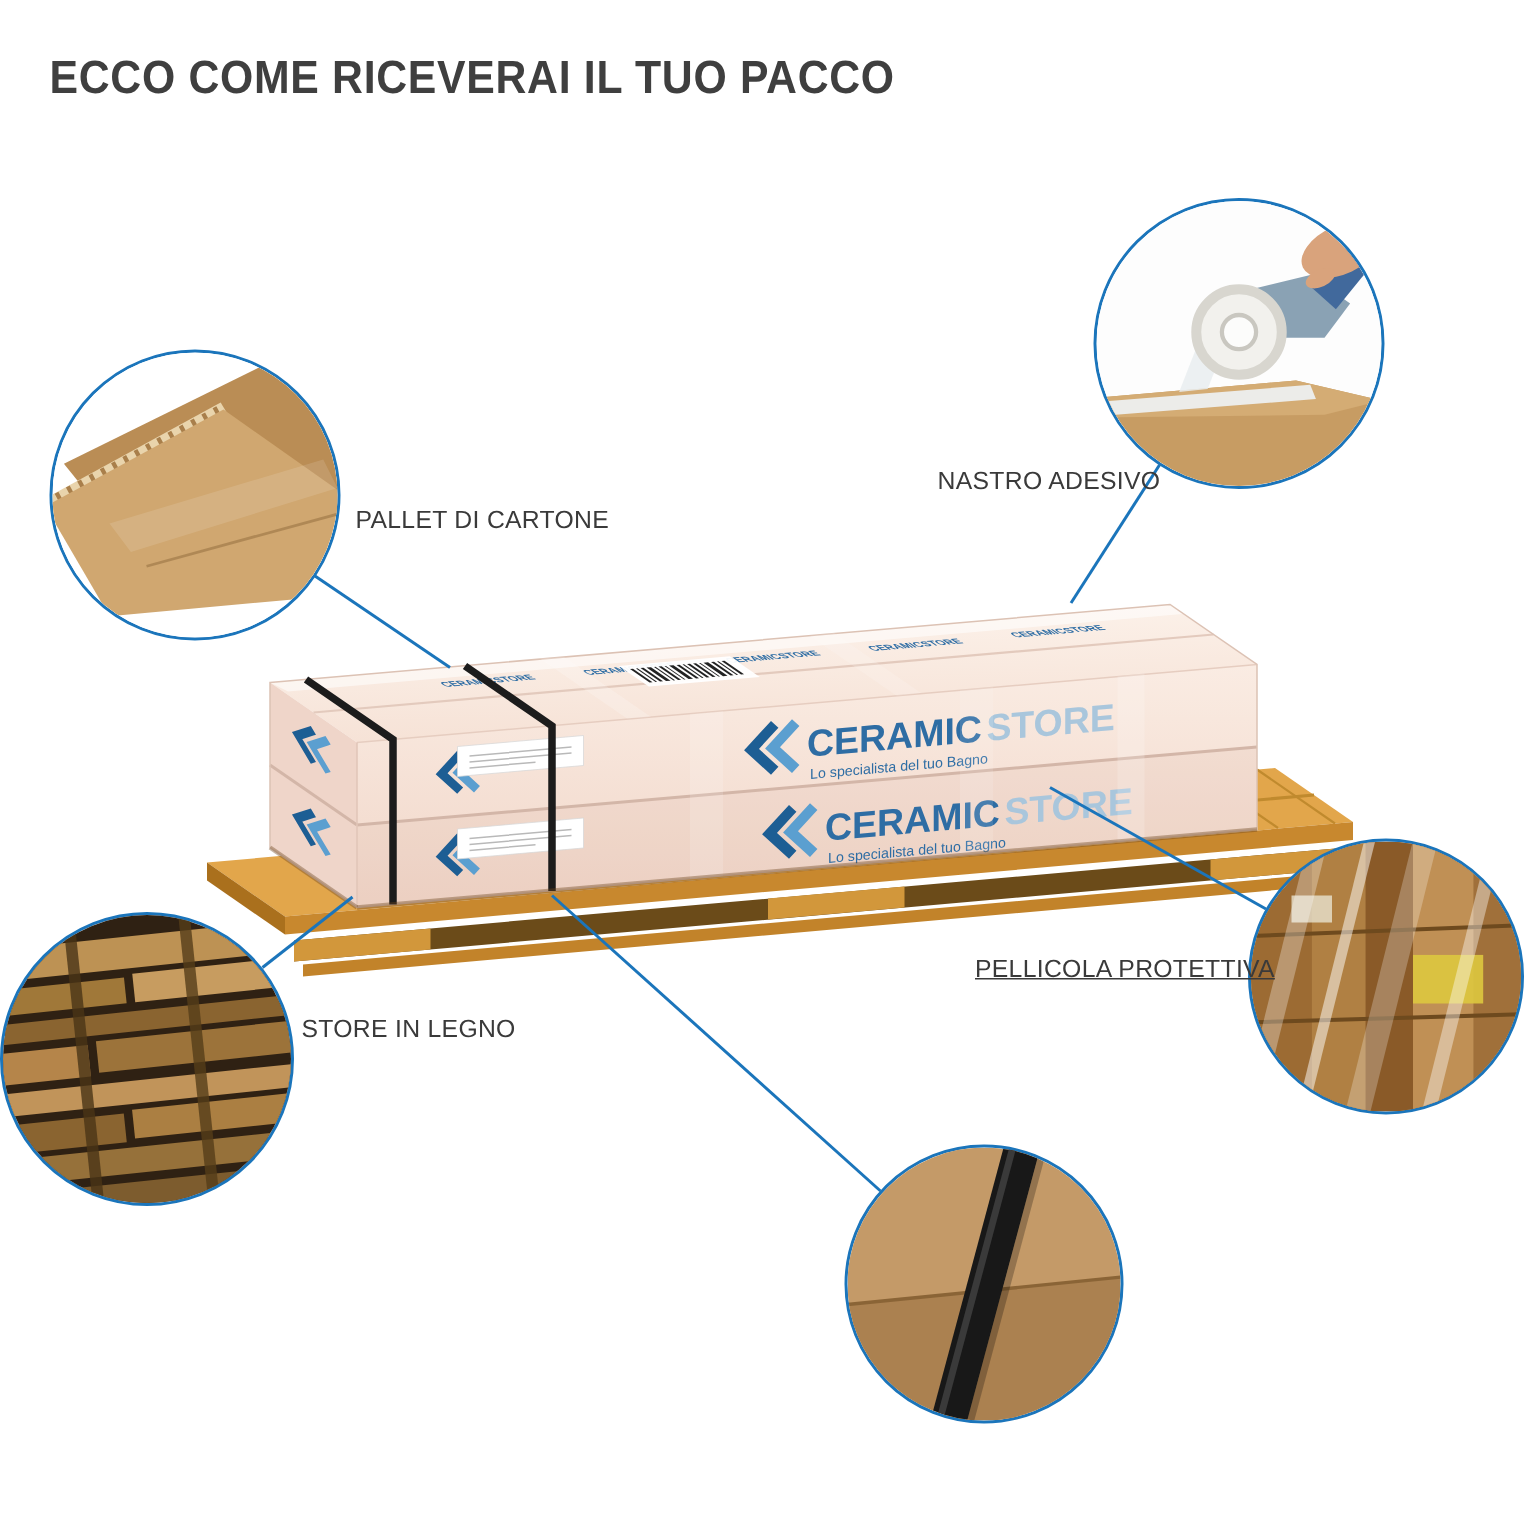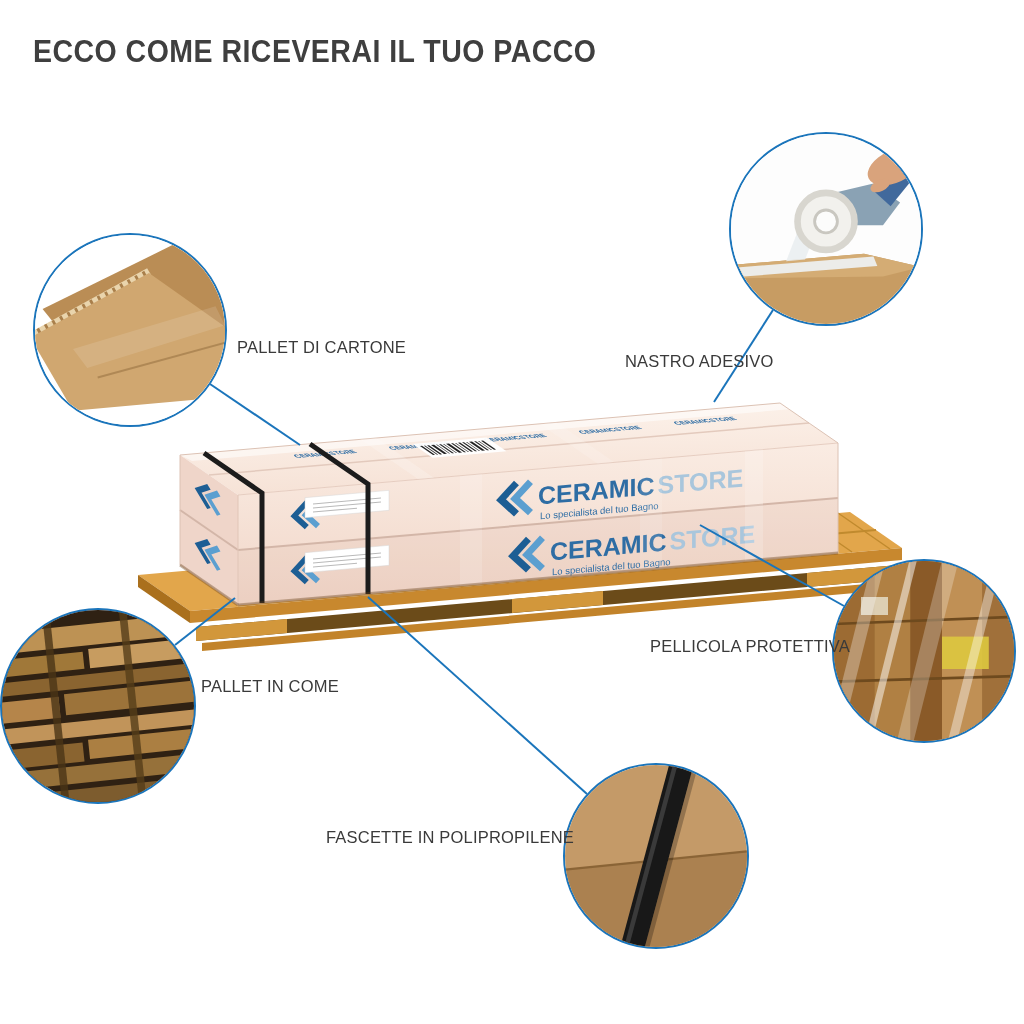--- a/index.html
+++ b/index.html
@@ -230,18 +230,17 @@
       <line x1="0" y1="115" x2="200" y2="95" stroke="#8a6436" stroke-width="2.5"></line>
       <g transform="rotate(15 100 100)">
         <rect x="88" y="-30" width="26" height="260" fill="#181818"></rect>
         <rect x="92" y="-30" width="5" height="260" fill="#3a3a3a"></rect>
         <rect x="114" y="-30" width="5" height="260" fill="rgba(0,0,0,0.25)"></rect>
       </g>
     </svg>
   </div>
 
   <div class="callout-label" style="left:237px;top:338px;">PALLET DI CARTONE</div>
-  <div class="callout-label" style="left:625px;top:312px;margin-top:40px;">NASTRO ADESIVO</div>
-  <div class="callout-label" style="left:201px;top:677px;">PALLET IN COME</div>
-  <div class="callout-label" style="left:650px;top:637px;">PELLICOLA PROTETTIVA</div>
-  <div class="callout-label" style="left:326px;top:828px;">FASCETTE IN POLIPROPILENE</div>
+  <div class="callout-label" style="left:625px;top:312px;">NASTRO ADESIVO</div>
+  <div class="callout-label" style="left:201px;top:677px;">STORE IN LEGNO</div>
+  <div class="callout-label" style="left:650px;top:637px;text-decoration:underline;">PELLICOLA PROTETTIVA</div>
 
 </div>
 
 </body></html>

